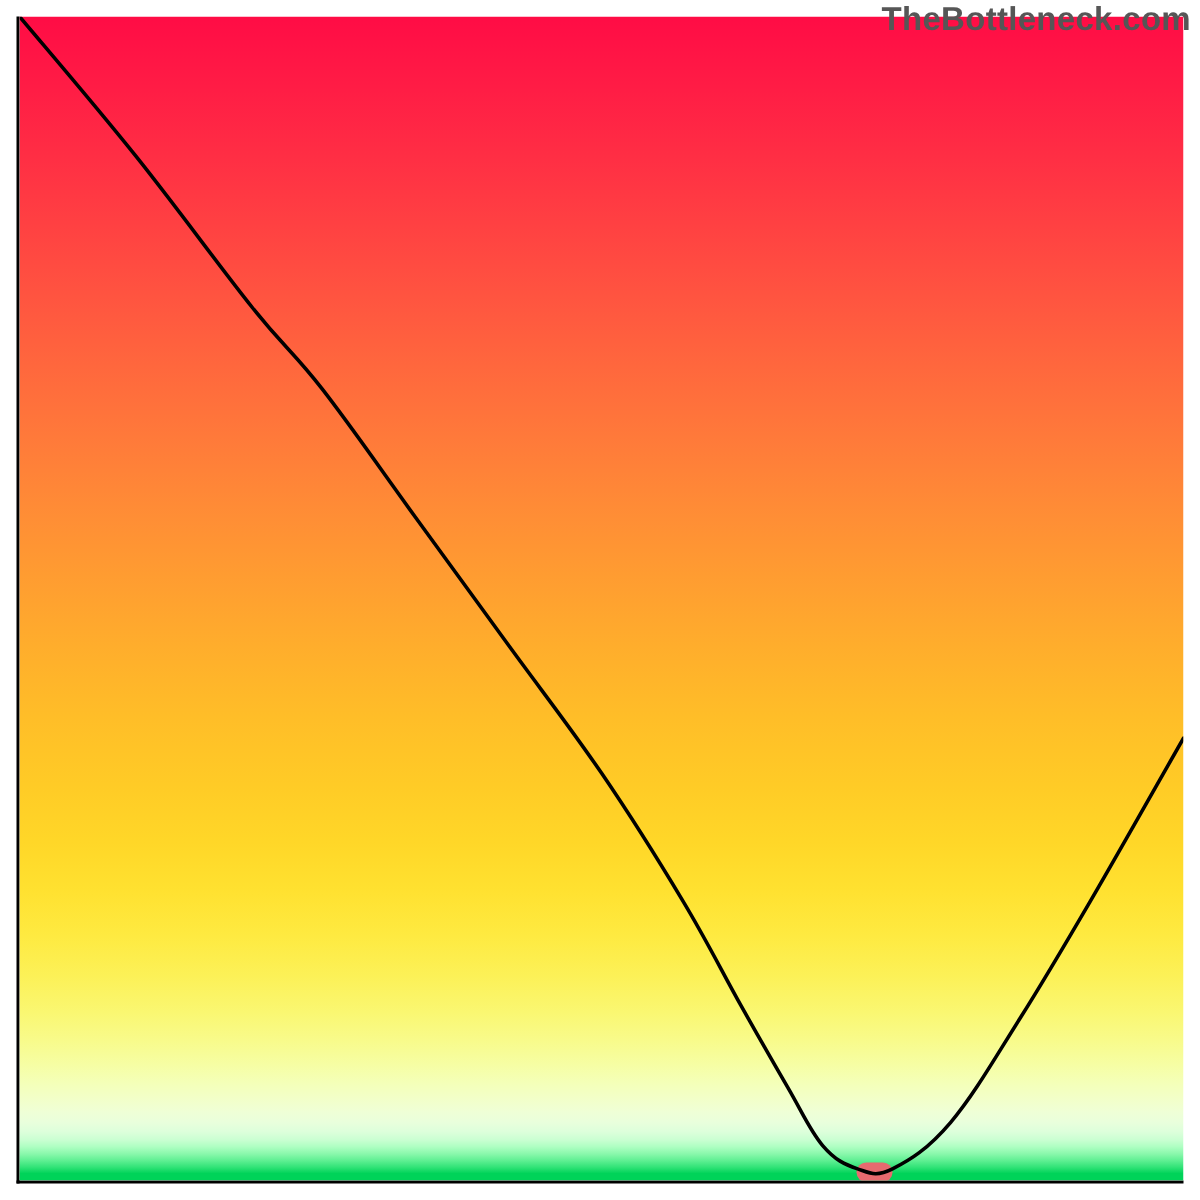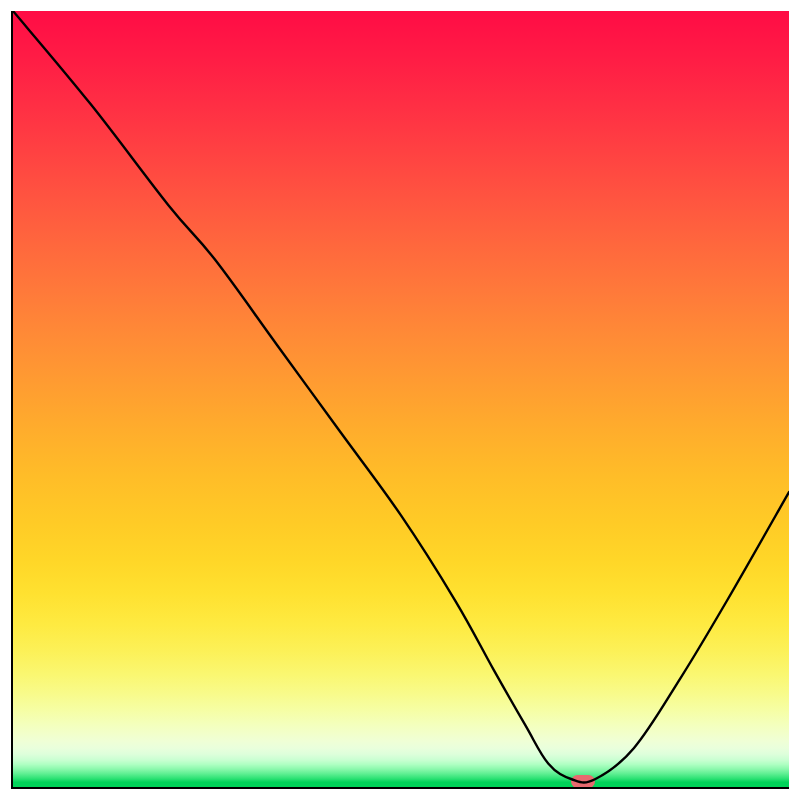--- a/index.html
+++ b/index.html
@@ -89,13 +89,14 @@
 <body>
 
 <div class="container">
   <div class="plot-area">
     <div class="gradient"></div>
     <svg class="curve" viewBox="0 0 776 776" preserveAspectRatio="none">
       <path id="curve-path" fill="none" stroke="#000" stroke-width="2.4" stroke-linejoin="round" stroke-linecap="round" d="M 0,0 C 13.968000000000002,16.7616 49.664,58.2 77.60000000000001,93.12 C 105.53600000000002,128.04000000000002 132.8512,166.06400000000002 155.20000000000002,194 C 177.54880000000003,221.93599999999998 182.2048,223.17759999999993 201.76000000000002,248.31999999999994 C 221.31520000000003,273.46239999999995 241.49120000000005,302.95040000000006 263.84000000000003,333.68000000000006 C 286.1888,364.40960000000007 303.57120000000003,388.31039999999996 325.92,419.03999999999996 C 348.2688,449.76959999999997 367.048,473.67040000000003 388,504.40000000000003 C 408.952,535.1296 425.55839999999995,561.824 442.31999999999994,589.76 C 459.0815999999999,617.696 468.5488,637.2512 481.12,659.6 C 493.6912,681.9488 502.38239999999996,697.1583999999999 512.16,713.92 C 521.9376,730.6816 527.0591999999999,742.9424 535.4399999999999,752.72 C 543.8208,762.4976 550.3392,765.4464 558.72,768.24 C 567.1008,771.0336 570.8256,773.8272 582,768.24 C 593.1744,762.6528000000001 605.4352000000001,755.3584000000001 620.8000000000001,737.2 C 636.1648,719.0416 650.5984,693.8992000000001 667.36,667.36 C 684.1216000000001,640.8208 694.3648000000001,623.2832 713.9200000000001,589.76 C 733.4752000000001,556.2368 764.8256,500.6752 776,481.12"></path>
     </svg>
     <div class="marker" id="marker" style="left: 558.36px; top: 763.792px;"></div>
   </div>
+  <div class="watermark">TheBottleneck.com</div>
 </div>
 
 </body></html>

